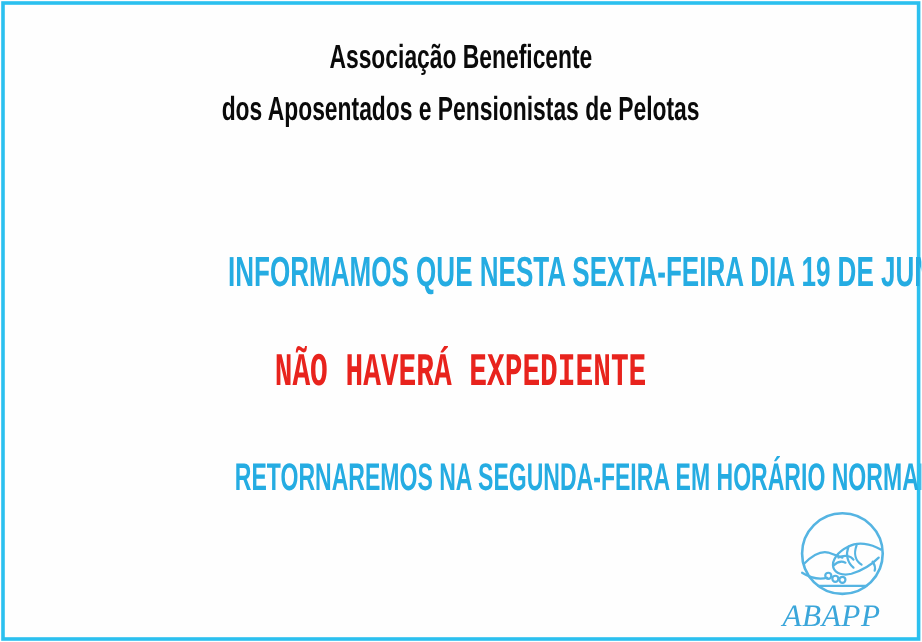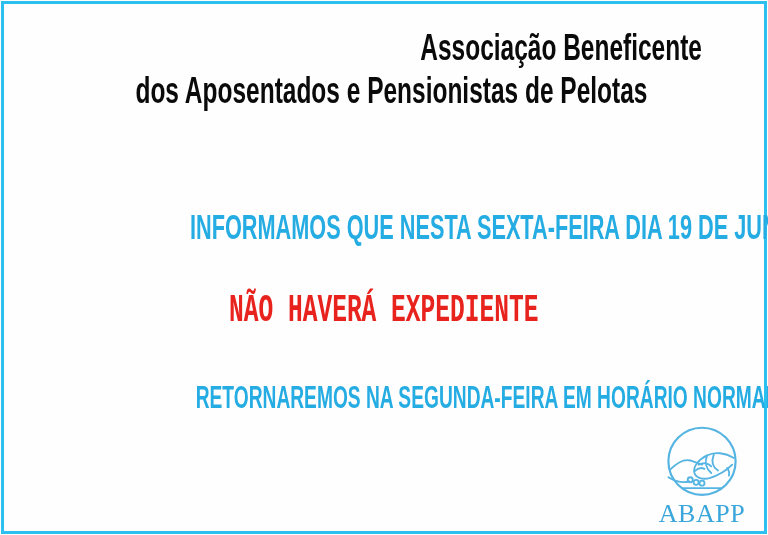--- a/index.html
+++ b/index.html
@@ -18,36 +18,36 @@
   .frame{
     position:absolute;inset:1px;border:3px solid var(--c-border);
     pointer-events:none;
   }
   .center-line{
     position:absolute;left:0;right:0;text-align:center;white-space:nowrap;
   }
   .squeeze{display:inline-block;transform-origin:50% 50%;}
 
   .title{
-    top:26px;font-size:36px;line-height:43px;font-weight:700;
-    color:var(--c-title);letter-spacing:0;text-align:right;
+    top:26px;font-size:28px;line-height:43px;font-weight:700;
+    color:var(--c-title);letter-spacing:0;
   }
   .title .squeeze{transform:scaleX(0.68);}
 
   .info1{top:206px;font-size:35px;line-height:42px;font-weight:700;color:var(--c-info);}
   .info1 .squeeze{transform:scaleX(0.62);}
 
   .alert{top:288px;font-size:39px;line-height:46px;font-weight:700;color:var(--c-alert);font-family:Liberation Mono, monospace;}
   .alert .squeeze{transform:scaleX(0.63);}
 
   .info2{top:377px;font-size:32px;line-height:40px;font-weight:700;color:var(--c-info);}
   .info2 .squeeze{transform:scaleX(0.60);}
 
   .logo{
-    position:absolute;left:652px;top:424px;width:100px;text-align:center;
+    position:absolute;left:652px;top:424px;width:100px;text-align:left;font-style:italic;
   }
   .logo svg{display:block;margin:0 auto;}
   .logo-text{
     font-family:"Liberation Serif",serif;font-size:26px;line-height:26px;
     color:var(--c-logo_text);letter-spacing:0.5px;margin-top:-1px;
   }
 </style>
 </head>
 <body>
 

